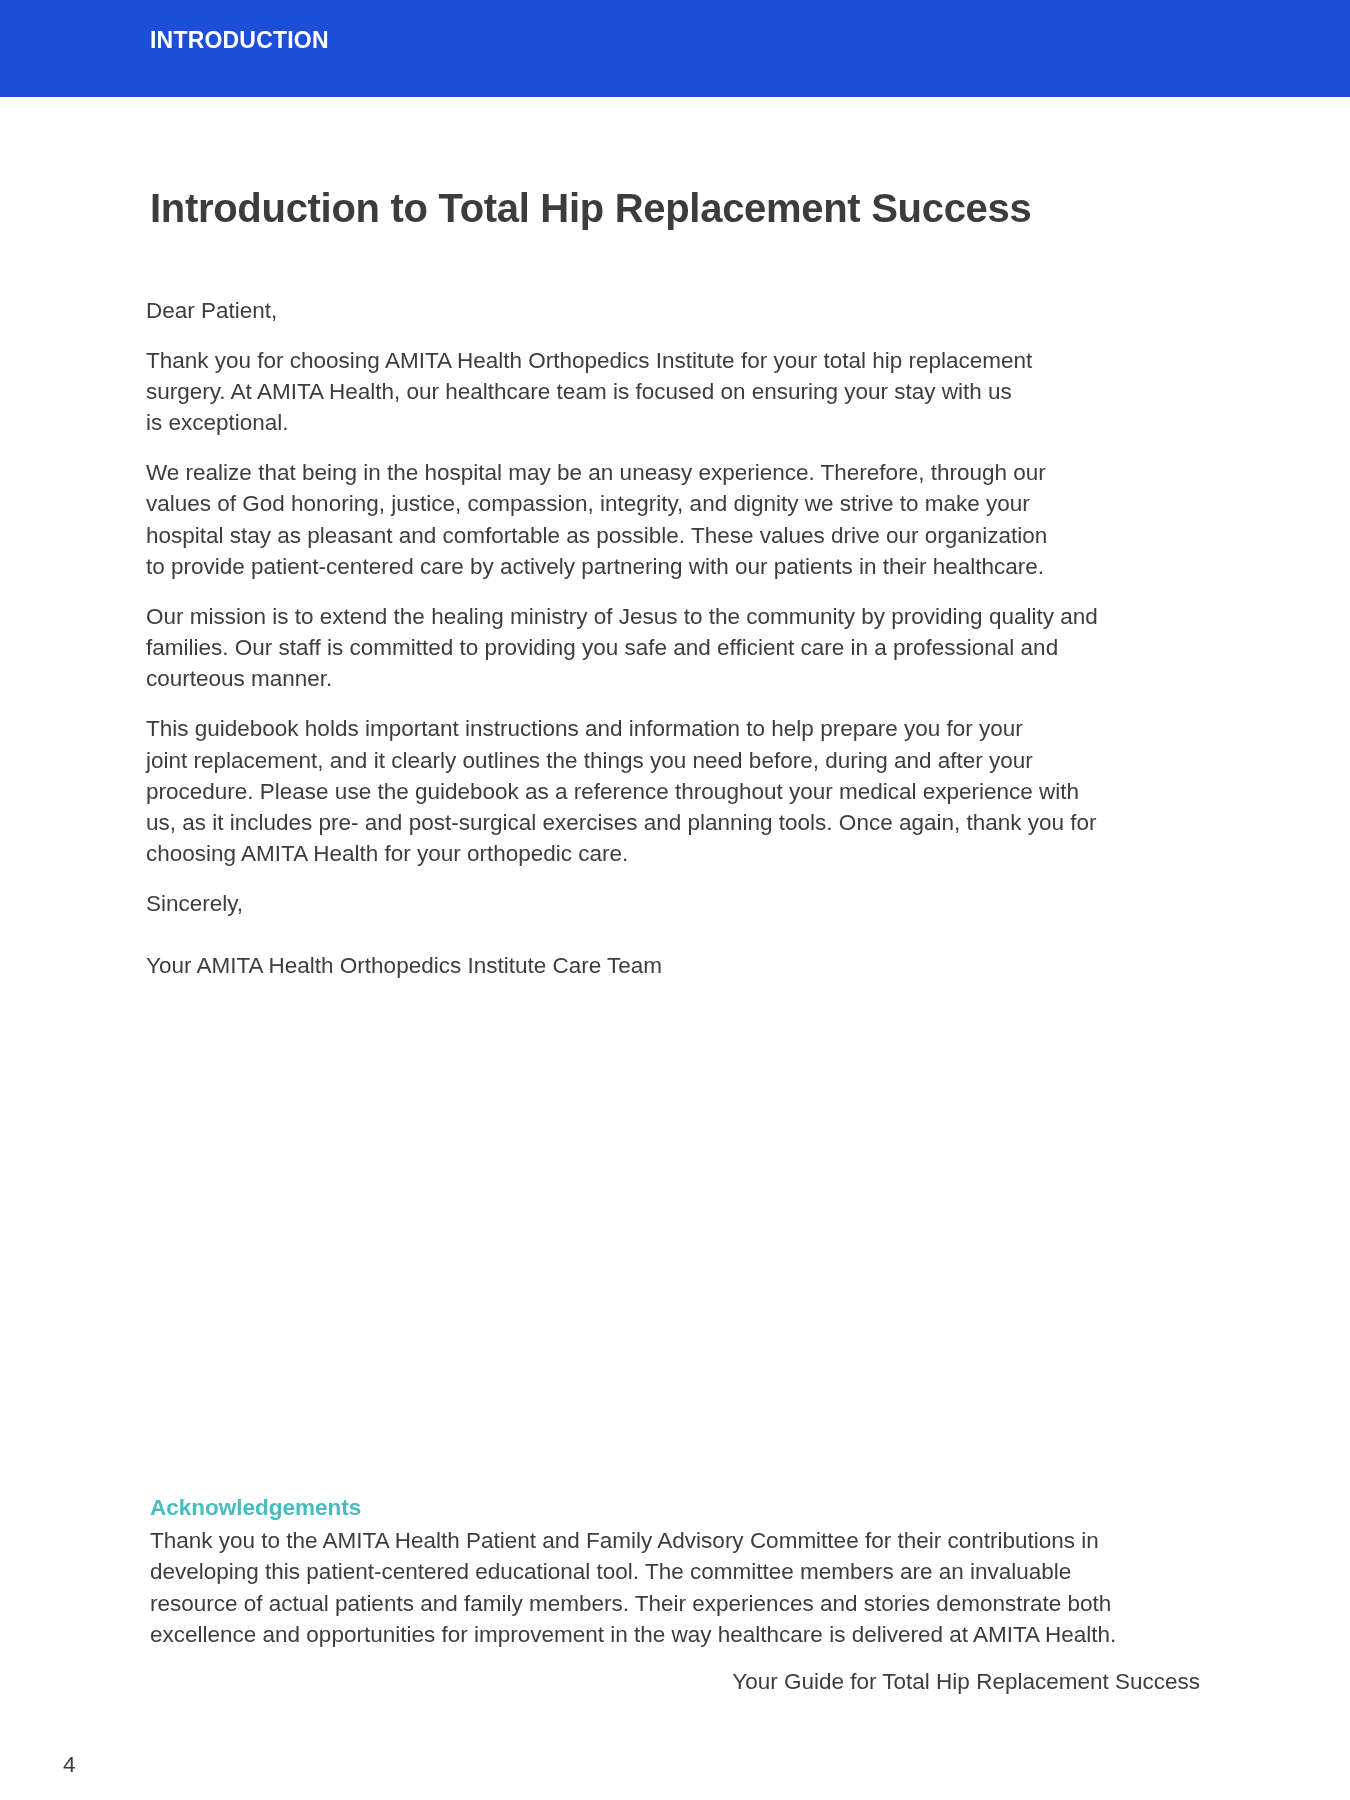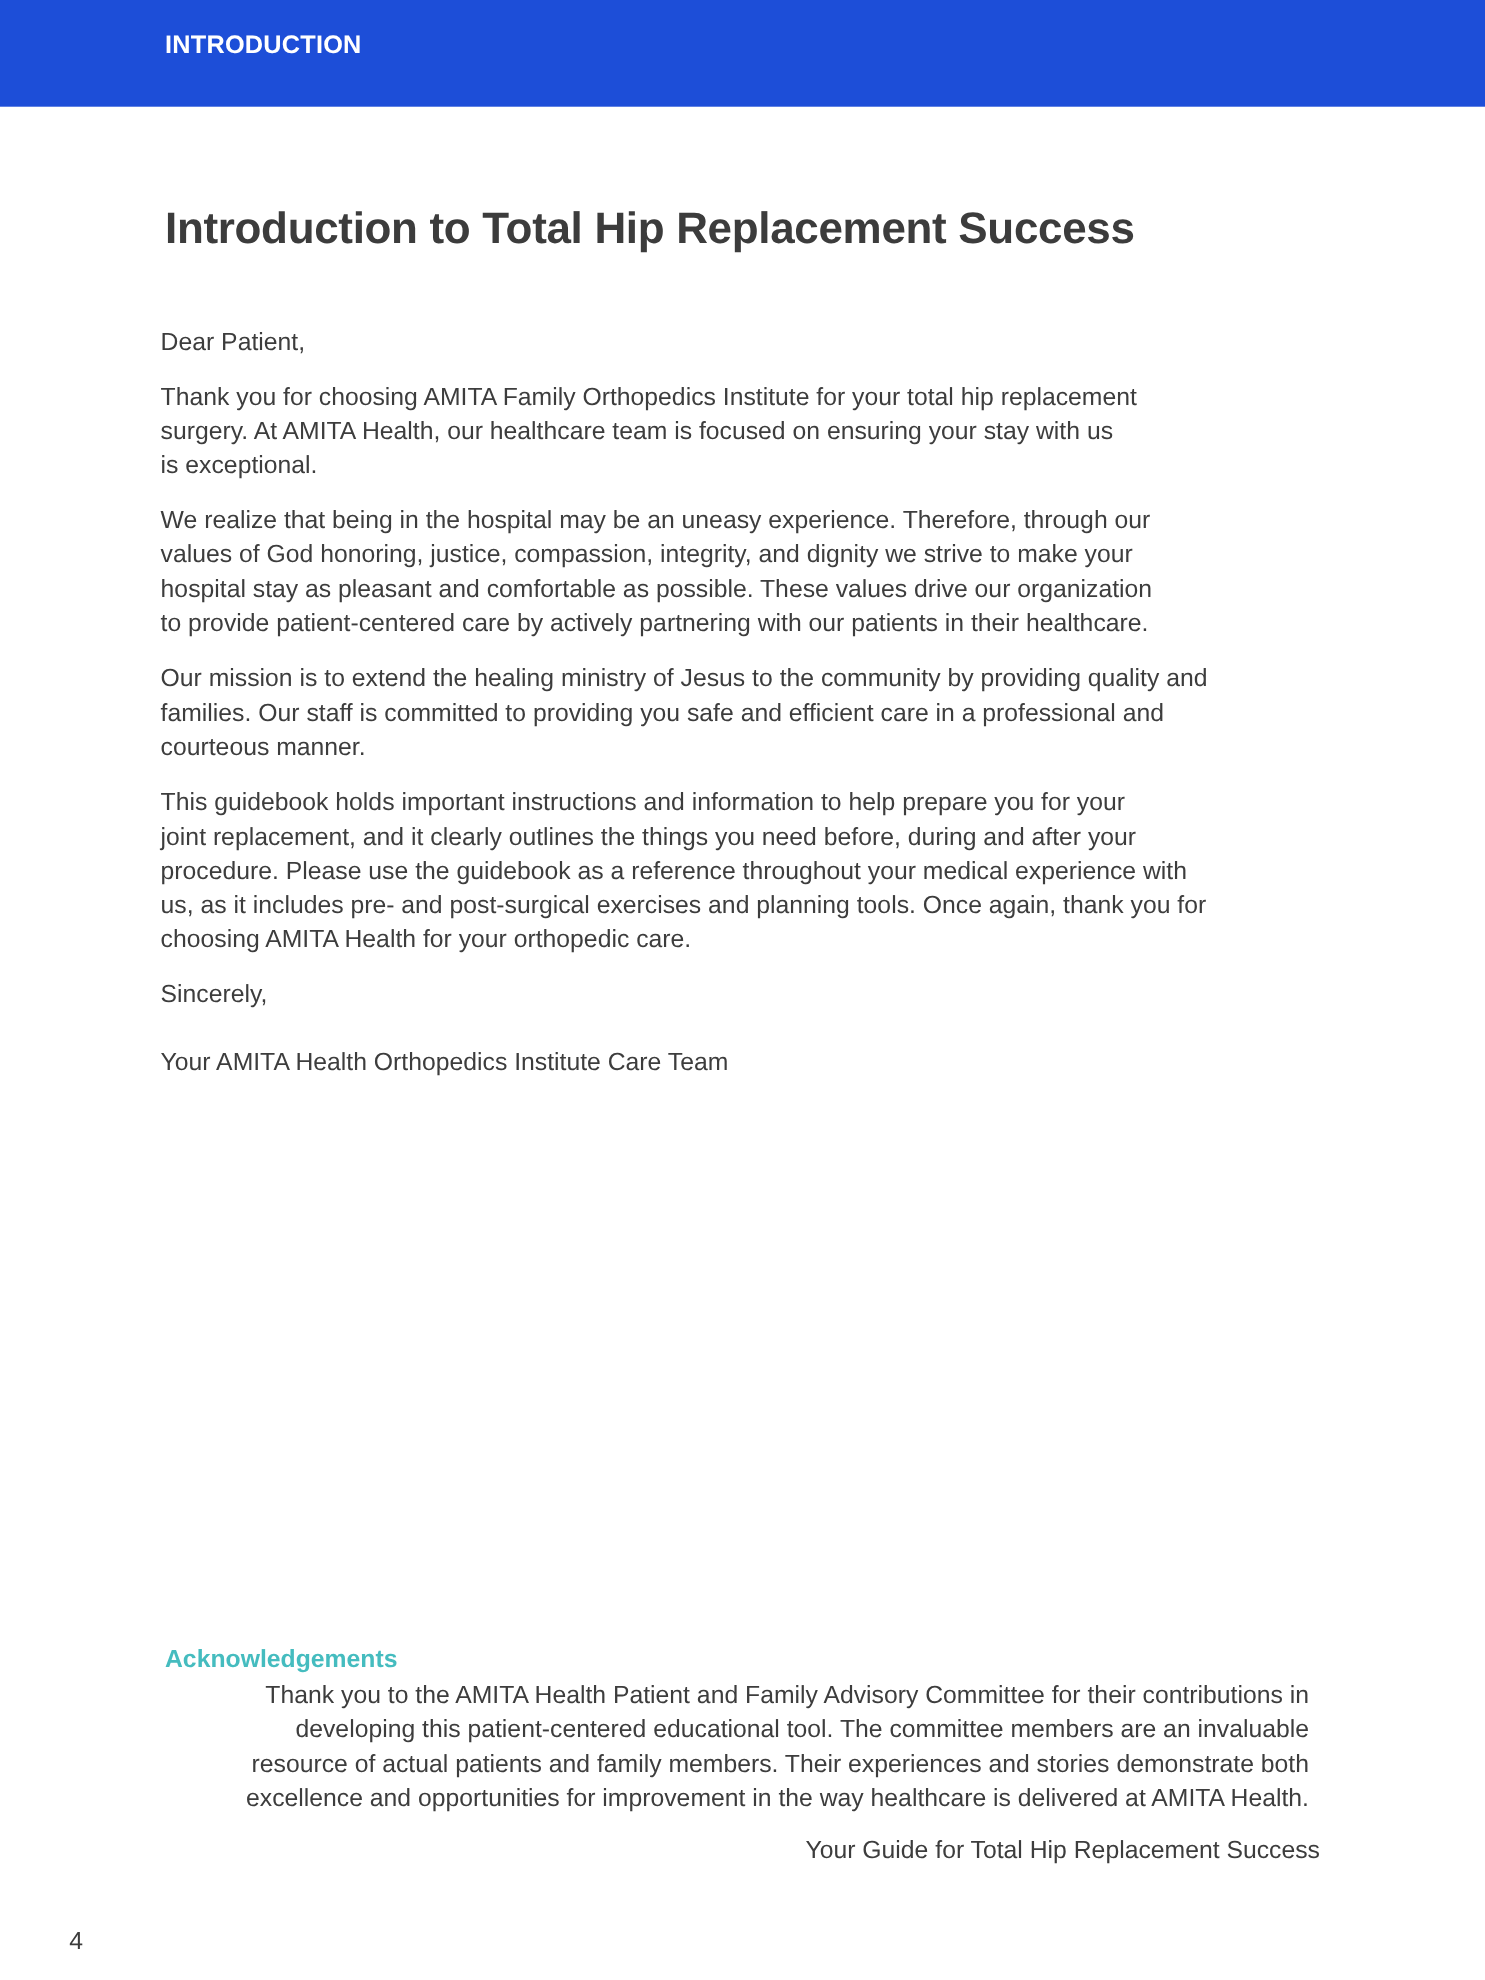--- a/index.html
+++ b/index.html
@@ -26,21 +26,21 @@
   }
   .letter p { margin:0 0 18.5px 0; }
   .letter .line { display:block; white-space:nowrap; }
   .letter .signoff { margin-bottom:30px; }
   .ack {
     position:absolute; left:150px; top:1493px; width:1040px;
   }
   .ack-heading {
     font-size:22.5px; font-weight:bold; color:#45bcbf; line-height:30px; margin:0 0 2px 0;
   }
-  .ack-body { font-size:22.5px; line-height:31.3px; color:#3d3d3d; margin:0;text-align:right; }
+  .ack-body { font-size:22.5px; line-height:31.3px; color:#3d3d3d; margin:0; }
   .ack-body .line { display:block; white-space:nowrap; }
   .page-number {
     position:absolute; left:63px; top:1751px; font-size:22.5px; color:#3d3d3d; line-height:28px;
   }
   .footer-title {
     position:absolute; right:150px; top:1668px; font-size:22.5px; color:#3d3d3d; line-height:28px;
     white-space:nowrap;
   }
 </style>
 </head>
@@ -49,21 +49,21 @@
 <div class="header-band">
   <div class="header-label">INTRODUCTION</div>
 </div>
 
 <h1 class="page-title">Introduction to Total Hip Replacement Success</h1>
 
 <div class="letter">
   <p>Dear Patient,</p>
 
   <p>
-    <span class="line">Thank you for choosing AMITA Family Orthopedics Institute for your total hip replacement</span>
+    <span class="line">Thank you for choosing AMITA Health Orthopedics Institute for your total hip replacement</span>
     <span class="line">surgery. At AMITA Health, our healthcare team is focused on ensuring your stay with us</span>
     <span class="line">is exceptional.</span>
   </p>
 
   <p>
     <span class="line">We realize that being in the hospital may be an uneasy experience. Therefore, through our</span>
     <span class="line">values of God honoring, justice, compassion, integrity, and dignity we strive to make your</span>
     <span class="line">hospital stay as pleasant and comfortable as possible. These values drive our organization</span>
     <span class="line">to provide patient-centered care by actively partnering with our patients in their healthcare.</span>
   </p>

